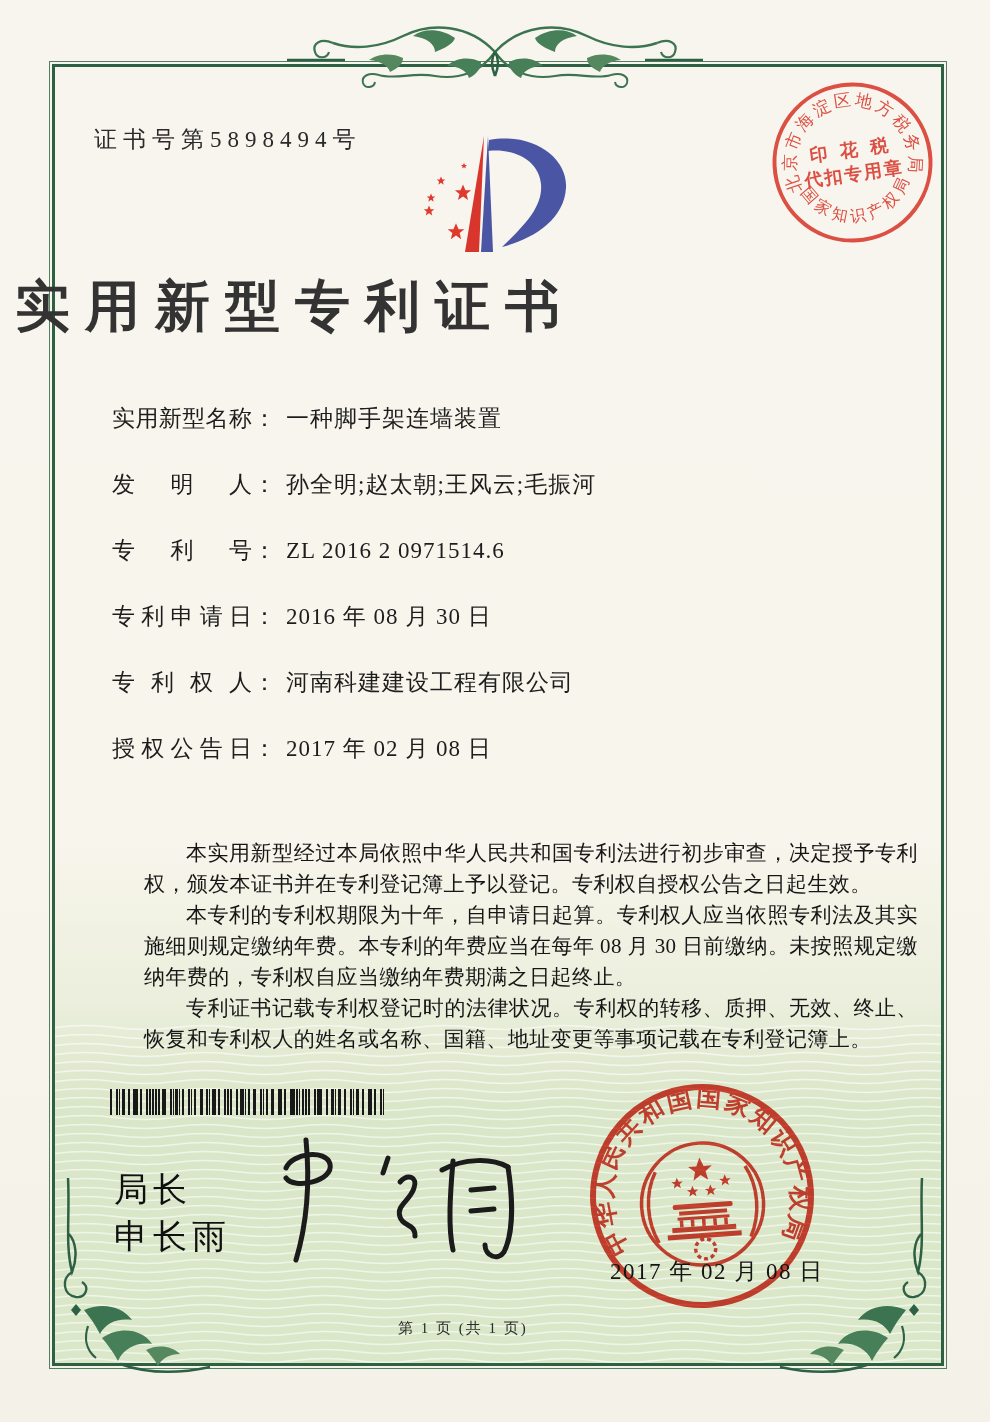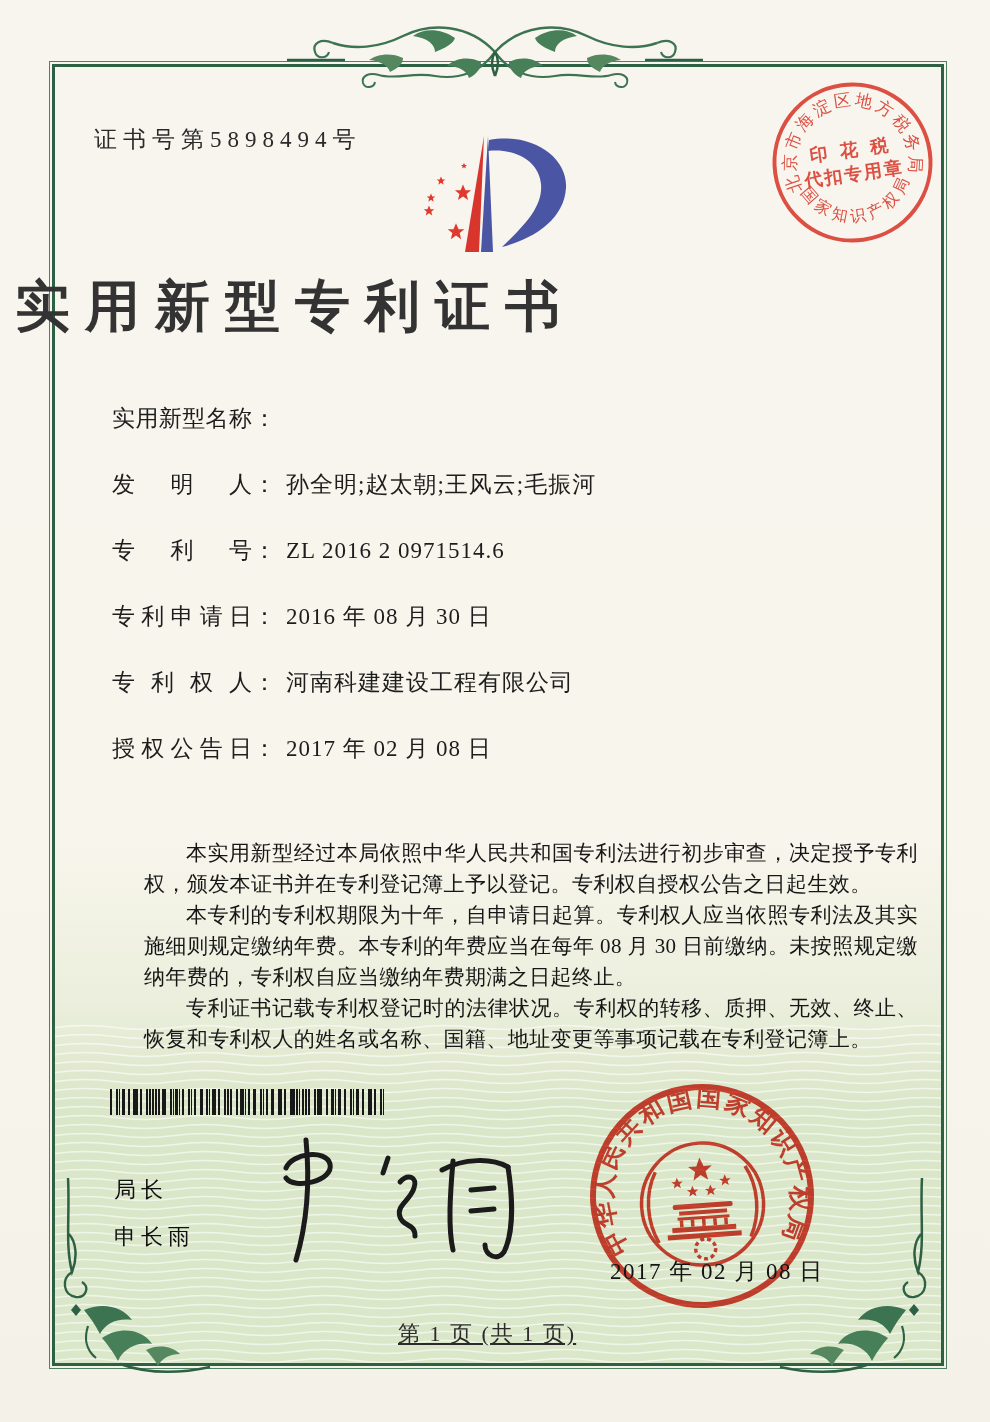--- a/index.html
+++ b/index.html
@@ -63,32 +63,32 @@
     position:absolute;left:110px;top:1089px;width:274px;height:26px;
     background-image:
       repeating-linear-gradient(90deg,#181818 0 2px,transparent 2px 6px),
       repeating-linear-gradient(90deg,#181818 0 1px,transparent 1px 9px),
       repeating-linear-gradient(90deg,#181818 0 2px,transparent 2px 13px),
       repeating-linear-gradient(90deg,#181818 0 1px,transparent 1px 23px);
   }
   .issuer{
     position:absolute;left:114px;top:1166px;
     font-family:Liberation Sans, sans-serif;
-    font-size:22px;color:#101010;letter-spacing:5px;line-height:47px;
+    font-size:34px;color:#101010;letter-spacing:5px;line-height:47px;
   }
   .signature{position:absolute;left:266px;top:1126px;z-index:5;}
   .tax-stamp{position:absolute;left:770px;top:80px;transform:rotate(-8deg);mix-blend-mode:multiply;opacity:.93;}
   .main-seal{position:absolute;left:586px;top:1080px;transform:rotate(-4deg);mix-blend-mode:multiply;opacity:.95;z-index:3;}
   .seal-date{
     position:absolute;left:610px;top:1256px;z-index:6;
     font-size:23px;color:#141414;letter-spacing:1.5px;
   }
   .page-footer{
     position:absolute;left:398px;top:1319px;
-    font-size:22px;color:#2b2b2b;letter-spacing:2px;text-decoration:underline;
+    font-size:15px;color:#2b2b2b;letter-spacing:2px;
   }
   .ornament{position:absolute;z-index:4;}
   .ornament.top{left:285px;top:16px;}
   .ornament.bl{left:54px;top:1178px;}
   .ornament.br{right:54px;top:1178px;}
   .seal-text{fill:#d93a2c;}
 </style>
 </head>
 <body>
 
@@ -173,20 +173,21 @@
       <textPath href="#taxBot" startOffset="50%" text-anchor="middle">国家知识产权局</textPath>
     </text>
   </svg>
 
   <div class="title">实用新型专利证书</div>
 
   <div class="fields">
     <div class="field-row">
       <span class="field-label">实用新型名称</span>
         <span class="field-colon">：</span>
+        <span class="field-value">一种脚手架连墙装置</span>
     </div>
     <div class="field-row">
       <span class="field-label">发 明 人</span>
         <span class="field-colon">：</span>
         <span class="field-value">孙全明;赵太朝;王风云;毛振河</span>
     </div>
     <div class="field-row">
       <span class="field-label">专 利 号</span>
         <span class="field-colon">：</span>
         <span class="field-value">ZL 2016 2 0971514.6</span>

